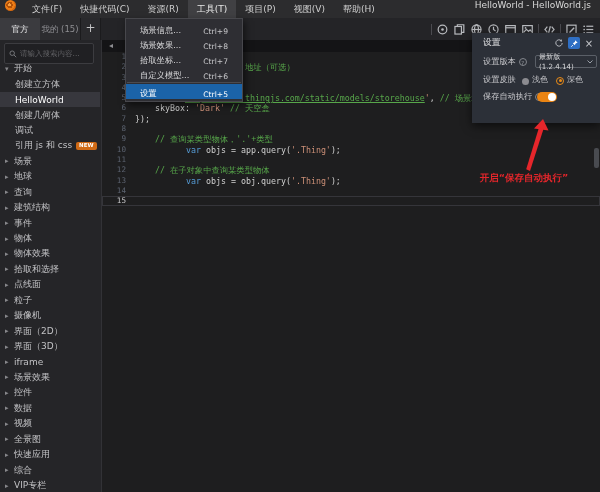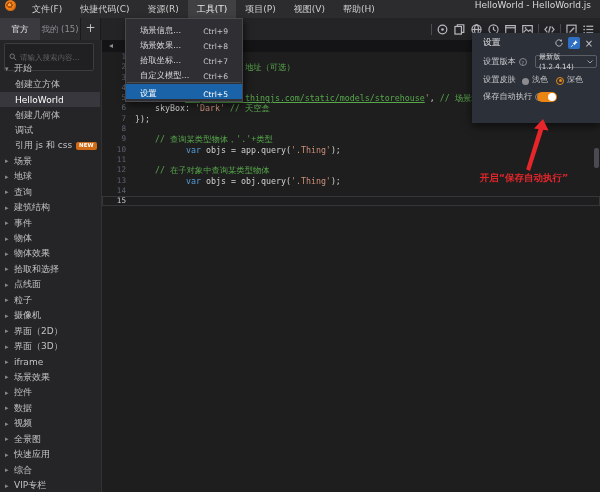--- a/index.html
+++ b/index.html
@@ -24,21 +24,21 @@
   #toolbar{margin-left:auto;display:flex;align-items:center;padding-right:3px;}
   .tb-icon{width:17px;height:22px;display:flex;align-items:center;justify-content:center;}
   .tb-divider{width:1px;height:11px;background:#4b4b50;margin:0 2px;}
 
   
   #editor-tabbar{left:102px;top:40px;right:0;width:498px;height:12px;background:#141416;}
   #tab-scroll-left{position:absolute;left:3px;top:0;width:12px;height:12px;color:#8d8d91;font-size:8px;line-height:12px;text-align:center;}
 
   
   #sidebar{left:0;top:40px;width:102px;height:452px;background:#252528;border-right:1px solid #323236;box-sizing:border-box;}
-  #search-box{position:absolute;left:4px;top:3px;width:90px;height:28px;background:#202023;border:1px solid #3c3c40;border-radius:2px;display:flex;align-items:center;padding:0 4px;box-sizing:border-box;}
+  #search-box{position:absolute;left:4px;top:3px;width:90px;height:21px;background:#202023;border:1px solid #3c3c40;border-radius:2px;display:flex;align-items:center;padding:0 4px;box-sizing:border-box;}
   #search-box svg{flex:none;margin-right:3px;}
   #search-input{flex:1;min-width:0;background:transparent;border:none;outline:none;color:#9a9a9c;font-size:7.5px;font-family:"DejaVu Sans",sans-serif;padding:0;}
   #search-input::placeholder{color:#606064;}
   #tree{position:absolute;left:0;top:21px;right:1px;bottom:0;display:flex;flex-direction:column;}
   .tree-item{height:15.45px;flex:none;display:flex;align-items:center;font-size:9px;color:#c2c2c5;padding-left:5px;cursor:default;}
   .tree-item .arrow{width:9px;flex:none;color:#88888c;font-size:7px;}
   .tree-item.child{padding-left:15px;}
   .tree-item.selected{background:#37373d;color:#ffffff;}
   .badge{margin-left:4px;background:#d06a15;color:#fff;font-size:5.5px;font-weight:bold;padding:1px 3px;border-radius:2px;line-height:1;}
 

